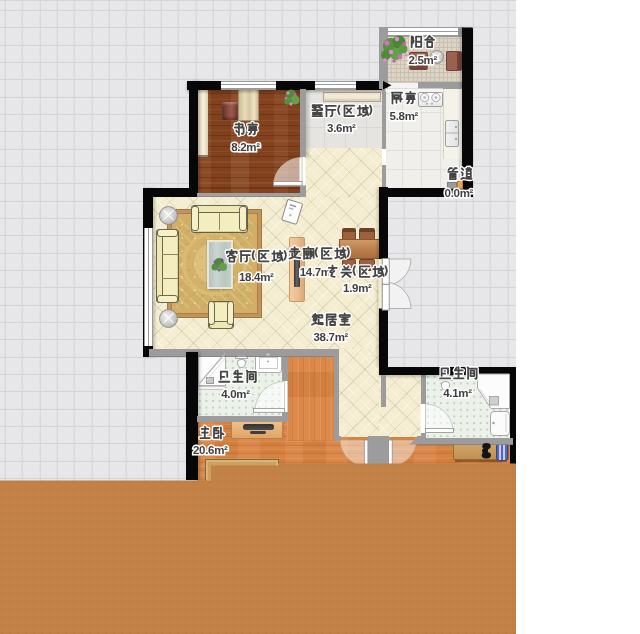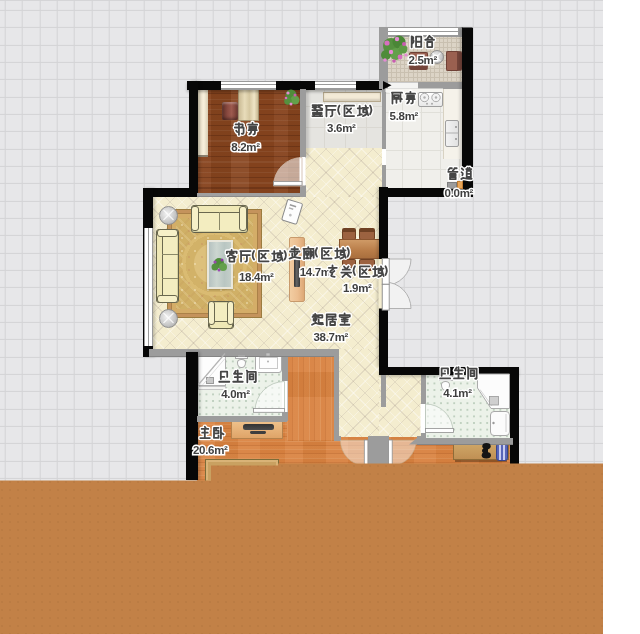--- a/index.html
+++ b/index.html
@@ -1,14 +1,14 @@
 <!DOCTYPE html>
 <html><head><meta charset="utf-8"><style>
 html,body{margin:0;padding:0;}
-#stage{position:relative;width:603px;height:634px;overflow:hidden;
+#stage{position:relative;width:516px;height:634px;overflow:hidden;
   background-color:#e7e7e9;
   background-image:
     repeating-linear-gradient(0deg,#d3d3d5 0,#d3d3d5 1px,transparent 1px,transparent 17.33px),
     repeating-linear-gradient(90deg,#d3d3d5 0,#d3d3d5 1px,transparent 1px,transparent 17.33px);
   background-position:0px 0.9px,4.7px 0px;
   font-family:"Liberation Sans",sans-serif;}
 .a{position:absolute;box-sizing:border-box;}
 svg.ov{position:absolute;left:0;top:0;z-index:30;}
 .lbl{position:absolute;overflow:visible;z-index:50;}
 .halo{stroke:#fff;stroke-width:3.4;fill:none;stroke-linecap:round;stroke-linejoin:round;}

